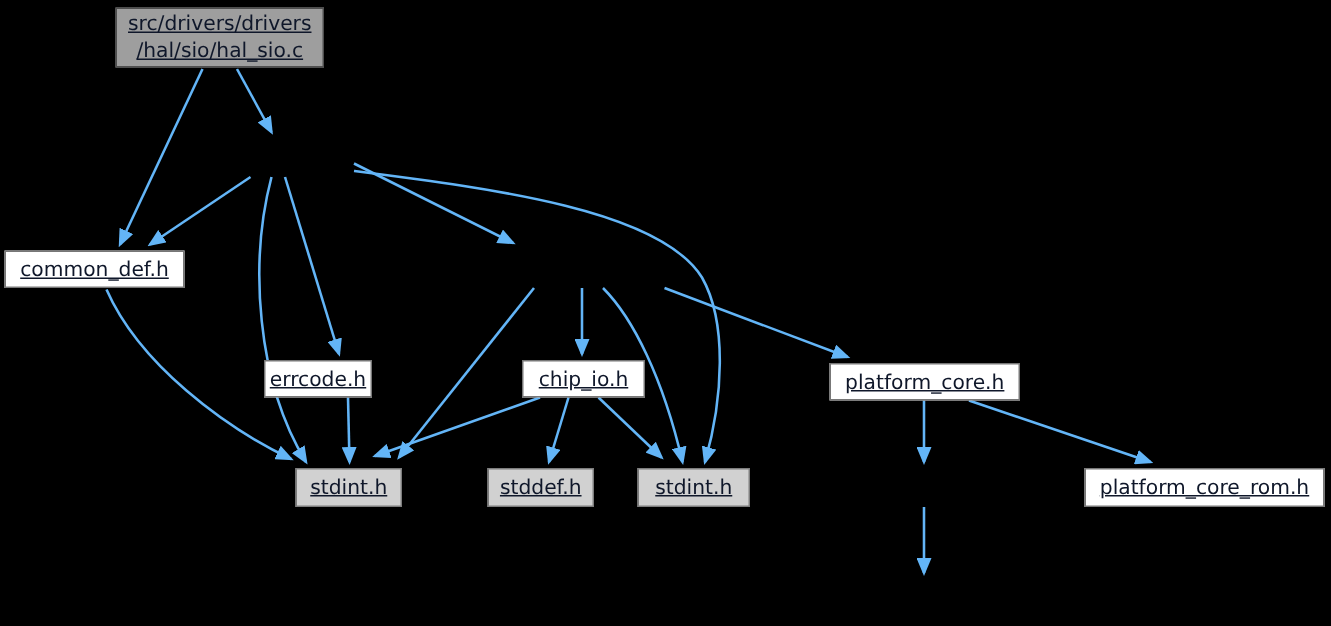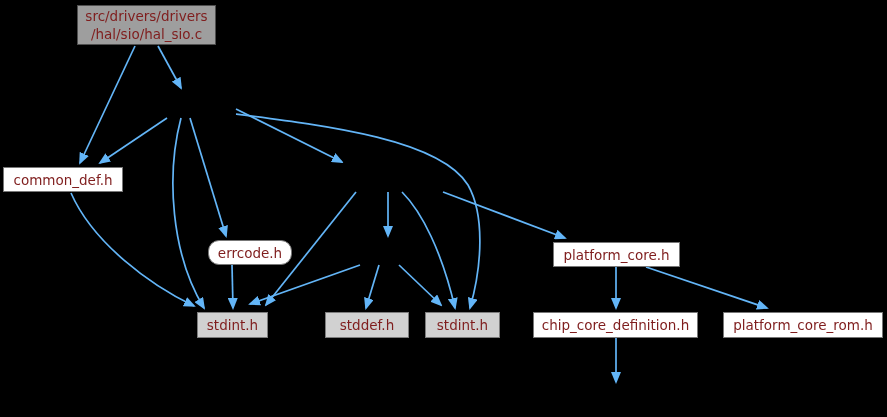--- a/index.html
+++ b/index.html
@@ -13,26 +13,27 @@
   #edges{position:absolute;left:0;top:0;}
   .node{
     position:absolute;
     box-sizing:border-box;
     display:flex;
     align-items:center;
     justify-content:center;
     text-align:center;
     background:#ffffff;
     border:1px solid #777777;
-    color:#7f1d1d;
+    color:#0f172a;
     font-size:13.5px;
     line-height:18px;
     white-space:pre-line;
     cursor:pointer;
     z-index:2;
+    text-decoration:underline;
   }
   .node.external{
     background:#d1d1d1;
     border-color:#7d7d7d;
   }
   .node.root{
     background:#9e9e9e;
     border-color:#4f4f4f;
     cursor:default;
   }
@@ -90,29 +91,29 @@
     </g>
   </svg>
 
   <div class="node root" style="left:77px;top:5px;width:139px;height:40px;">src/drivers/drivers
 /hal/sio/hal_sio.c</div>
 
 
   <div class="node" style="left:3px;top:167px;width:120px;height:25px;">common_def.h</div>
 
 
-  <div class="node" style="left:208px;top:240px;width:84px;height:25px;border-radius:11px;">errcode.h</div>
+  <div class="node" style="left:176px;top:240px;width:72px;height:25px;">errcode.h</div>
 
+  <div class="node" style="left:348px;top:240px;width:82px;height:25px;">chip_io.h</div>
 
   <div class="node" style="left:553px;top:242px;width:127px;height:25px;">platform_core.h</div>
 
   <div class="node external" style="left:197px;top:312px;width:71px;height:26px;">stdint.h</div>
 
-  <div class="node external" style="left:325px;top:312px;width:84px;height:26px;">stddef.h</div>
+  <div class="node external" style="left:325px;top:312px;width:71px;height:26px;">stddef.h</div>
 
   <div class="node external" style="left:425px;top:312px;width:75px;height:26px;">stdint.h</div>
 
-  <div class="node" style="left:533px;top:312px;width:165px;height:26px;">chip_core_definition.h</div>
 
   <div class="node" style="left:723px;top:312px;width:160px;height:26px;">platform_core_rom.h</div>
 
 
 </div>
 
 </body></html>

